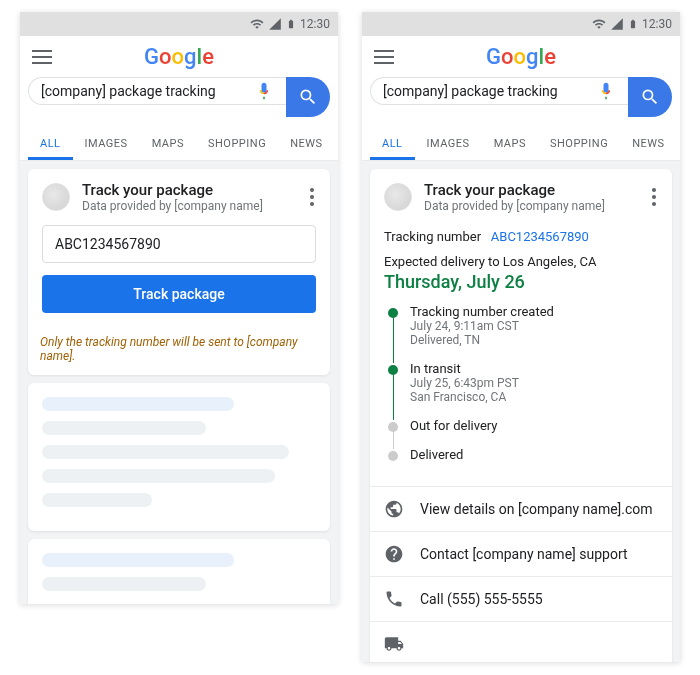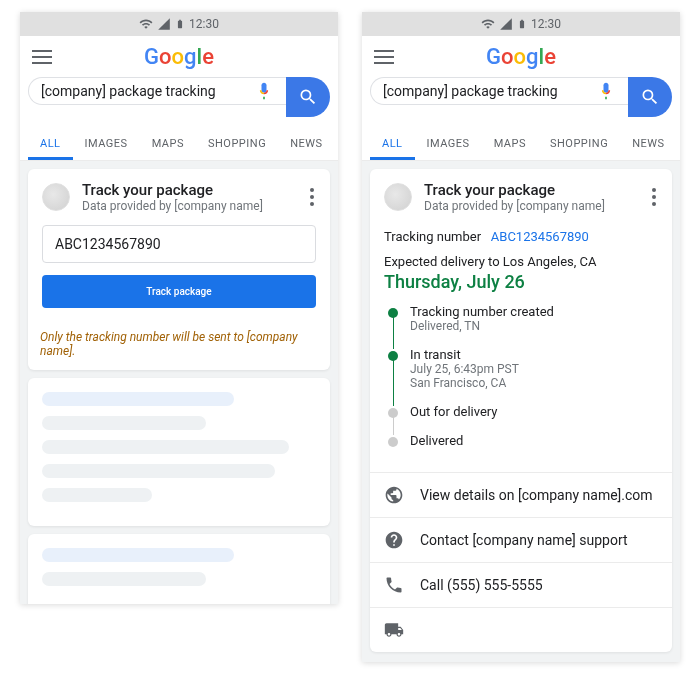--- a/index.html
+++ b/index.html
@@ -1,20 +1,20 @@
 <!DOCTYPE html>
 <html><head>
 <meta charset="utf-8">
 <style>
   * { box-sizing: border-box; margin: 0; padding: 0; font-family: Roboto, Arial, sans-serif; }
   body { background: #fff; width: 700px; height: 675px; display: flex; gap: 24px; padding: 12px 20px; }
   .phone { width: 320px; background: #fff; box-shadow: 0 1px 6px rgba(0,0,0,0.15); display: flex; flex-direction: column; overflow: hidden; }
   .phone-left { height: 592px; }
   .phone-right { height: 650px; }
-  .statusbar { height: 24px; background: #e0e0e0; display: flex; justify-content: center; align-items: center; gap: 4px; padding: 0 8px; color: #5f6368; font-size: 12px; }
+  .statusbar { height: 24px; background: #e0e0e0; display: flex; justify-content: flex-end; align-items: center; gap: 4px; padding: 0 8px; color: #5f6368; font-size: 12px; }
   .statusbar svg { fill: #5f6368; }
   .header { display: flex; align-items: center; padding: 8px 12px; gap: 18px; }
   .hamburger { width: 20px; height: 14px; display: flex; flex-direction: column; justify-content: space-between; cursor: pointer; }
   .hamburger span { display: block; height: 2px; background: #5f6368; }
   .logo { flex: 1; text-align: center; font-size: 22px; font-weight: 500; }
   .logo .g1 { color:#4285F4; } .logo .o1{color:#EA4335;} .logo .o2{color:#FBBC05;} .logo .g2{color:#4285F4;} .logo .l{color:#34A853;} .logo .e{color:#EA4335;}
   .searchbar { display:flex; margin: 0 8px; }
   .searchbox { flex:1; border:1px solid #dfe1e5; border-right:none; border-radius: 22px 0 0 22px; display:flex; align-items:center; padding: 0 12px; height: 28px; }
   .searchbox input { flex:1; border:none; outline:none; font-size:14px; color:#202124; background:transparent; }
   .mic { width:20px; height:20px; }
@@ -26,21 +26,21 @@
   .card { background:#fff; border-radius:6px; box-shadow:0 1px 3px rgba(0,0,0,0.08); }
   .cardhead { display:flex; align-items:center; padding: 12px 14px; gap:12px; }
   .favicon { width:28px; height:28px; border-radius:50%; background: radial-gradient(circle at 40% 40%, #e8e8e8, #d0d0d0); border:1px solid #e0e0e0; }
   .cardtitle { flex:1; }
   .cardtitle .t { font-size:15px; color:#202124; font-weight:500; }
   .cardtitle .s { font-size:12px; color:#70757a; }
   .more { width:4px; display:flex; flex-direction:column; gap:3px; cursor:pointer; padding:6px; }
   .more span { width:4px; height:4px; border-radius:50%; background:#5f6368; }
   .cardbody { padding: 0 14px 14px; }
   .trackinput { width:100%; border:1px solid #dadce0; border-radius:4px; padding: 10px 12px; font-size:14px; color:#202124; margin-bottom:12px; }
-  .trackbtn { width:100%; background:#1a73e8; color:#fff; border:none; border-radius:4px; padding:11px; font-size:10px; font-weight:500; cursor:pointer; }
+  .trackbtn { width:100%; background:#1a73e8; color:#fff; border:none; border-radius:4px; padding:11px; font-size:14px; font-weight:500; cursor:pointer; }
   .disclaimer { font-size:12px; color:#a16207; font-style:italic; padding: 8px 12px 12px; }
   .skeleton { padding: 14px; }
   .skline { height:14px; background:#eef1f3; border-radius:7px; margin-bottom:10px; }
   .skline.blue { background:#e8f0fb; }
   
   .resultbody { padding: 4px 14px 10px; font-size:13px; }
   .tn-label { color:#202124; }
   .tn-val { color:#1a73e8; }
   .expline { margin-top:10px; color:#202124; }
   .deliverydate { color:#0d8043; font-size:18px; font-weight:500; margin-top:2px; margin-bottom:12px; }
@@ -204,20 +204,21 @@
           <span class="tn-val">ABC1234567890</span>
         </div>
         <div class="expline">Expected delivery to Los Angeles, CA</div>
         <div class="deliverydate">Thursday, July 26</div>
         <div class="timeline">
           <div class="trow done">
             <div class="dot"></div>
               <div class="line"></div>
             <div class="info">
               <div class="lbl">Tracking number created</div>
+              <div class="dt">July 24, 9:11am CST</div>
               <div class="loc">Delivered, TN</div>
             </div>
           </div>
           <div class="trow done">
             <div class="dot"></div>
               <div class="line"></div>
             <div class="info">
               <div class="lbl">In transit</div>
               <div class="dt">July 25, 6:43pm PST</div>
               <div class="loc">San Francisco, CA</div>

